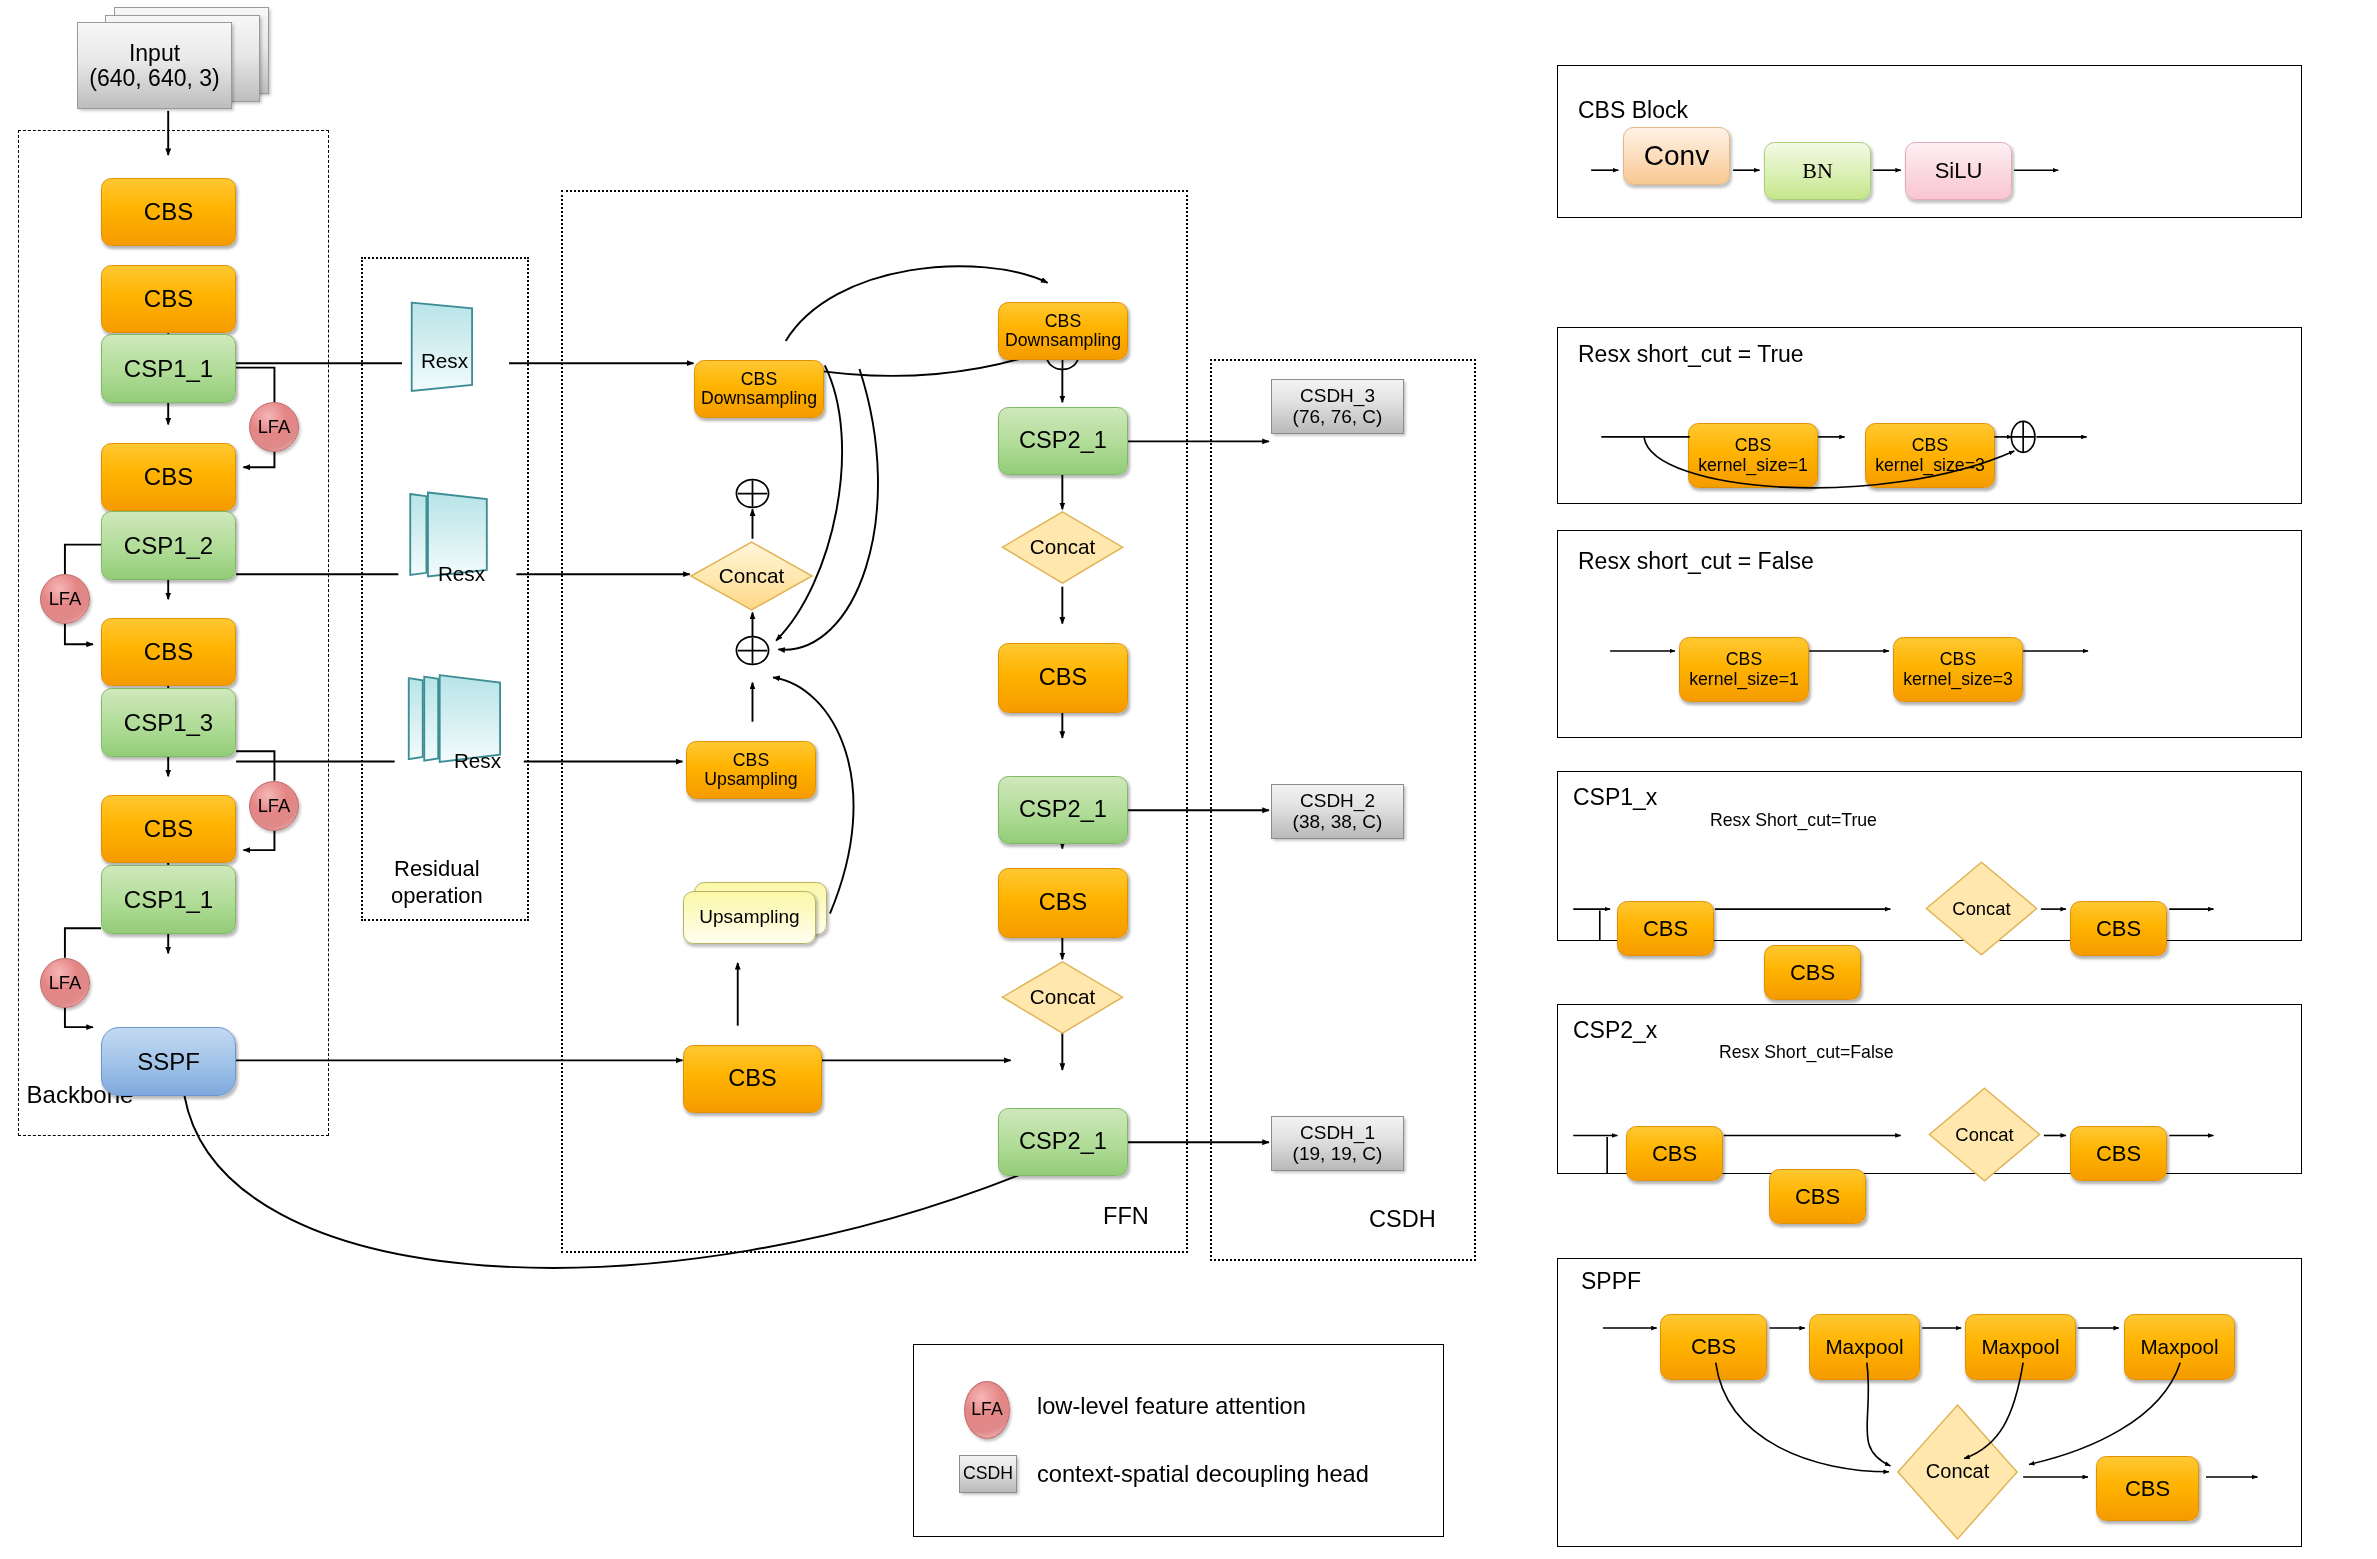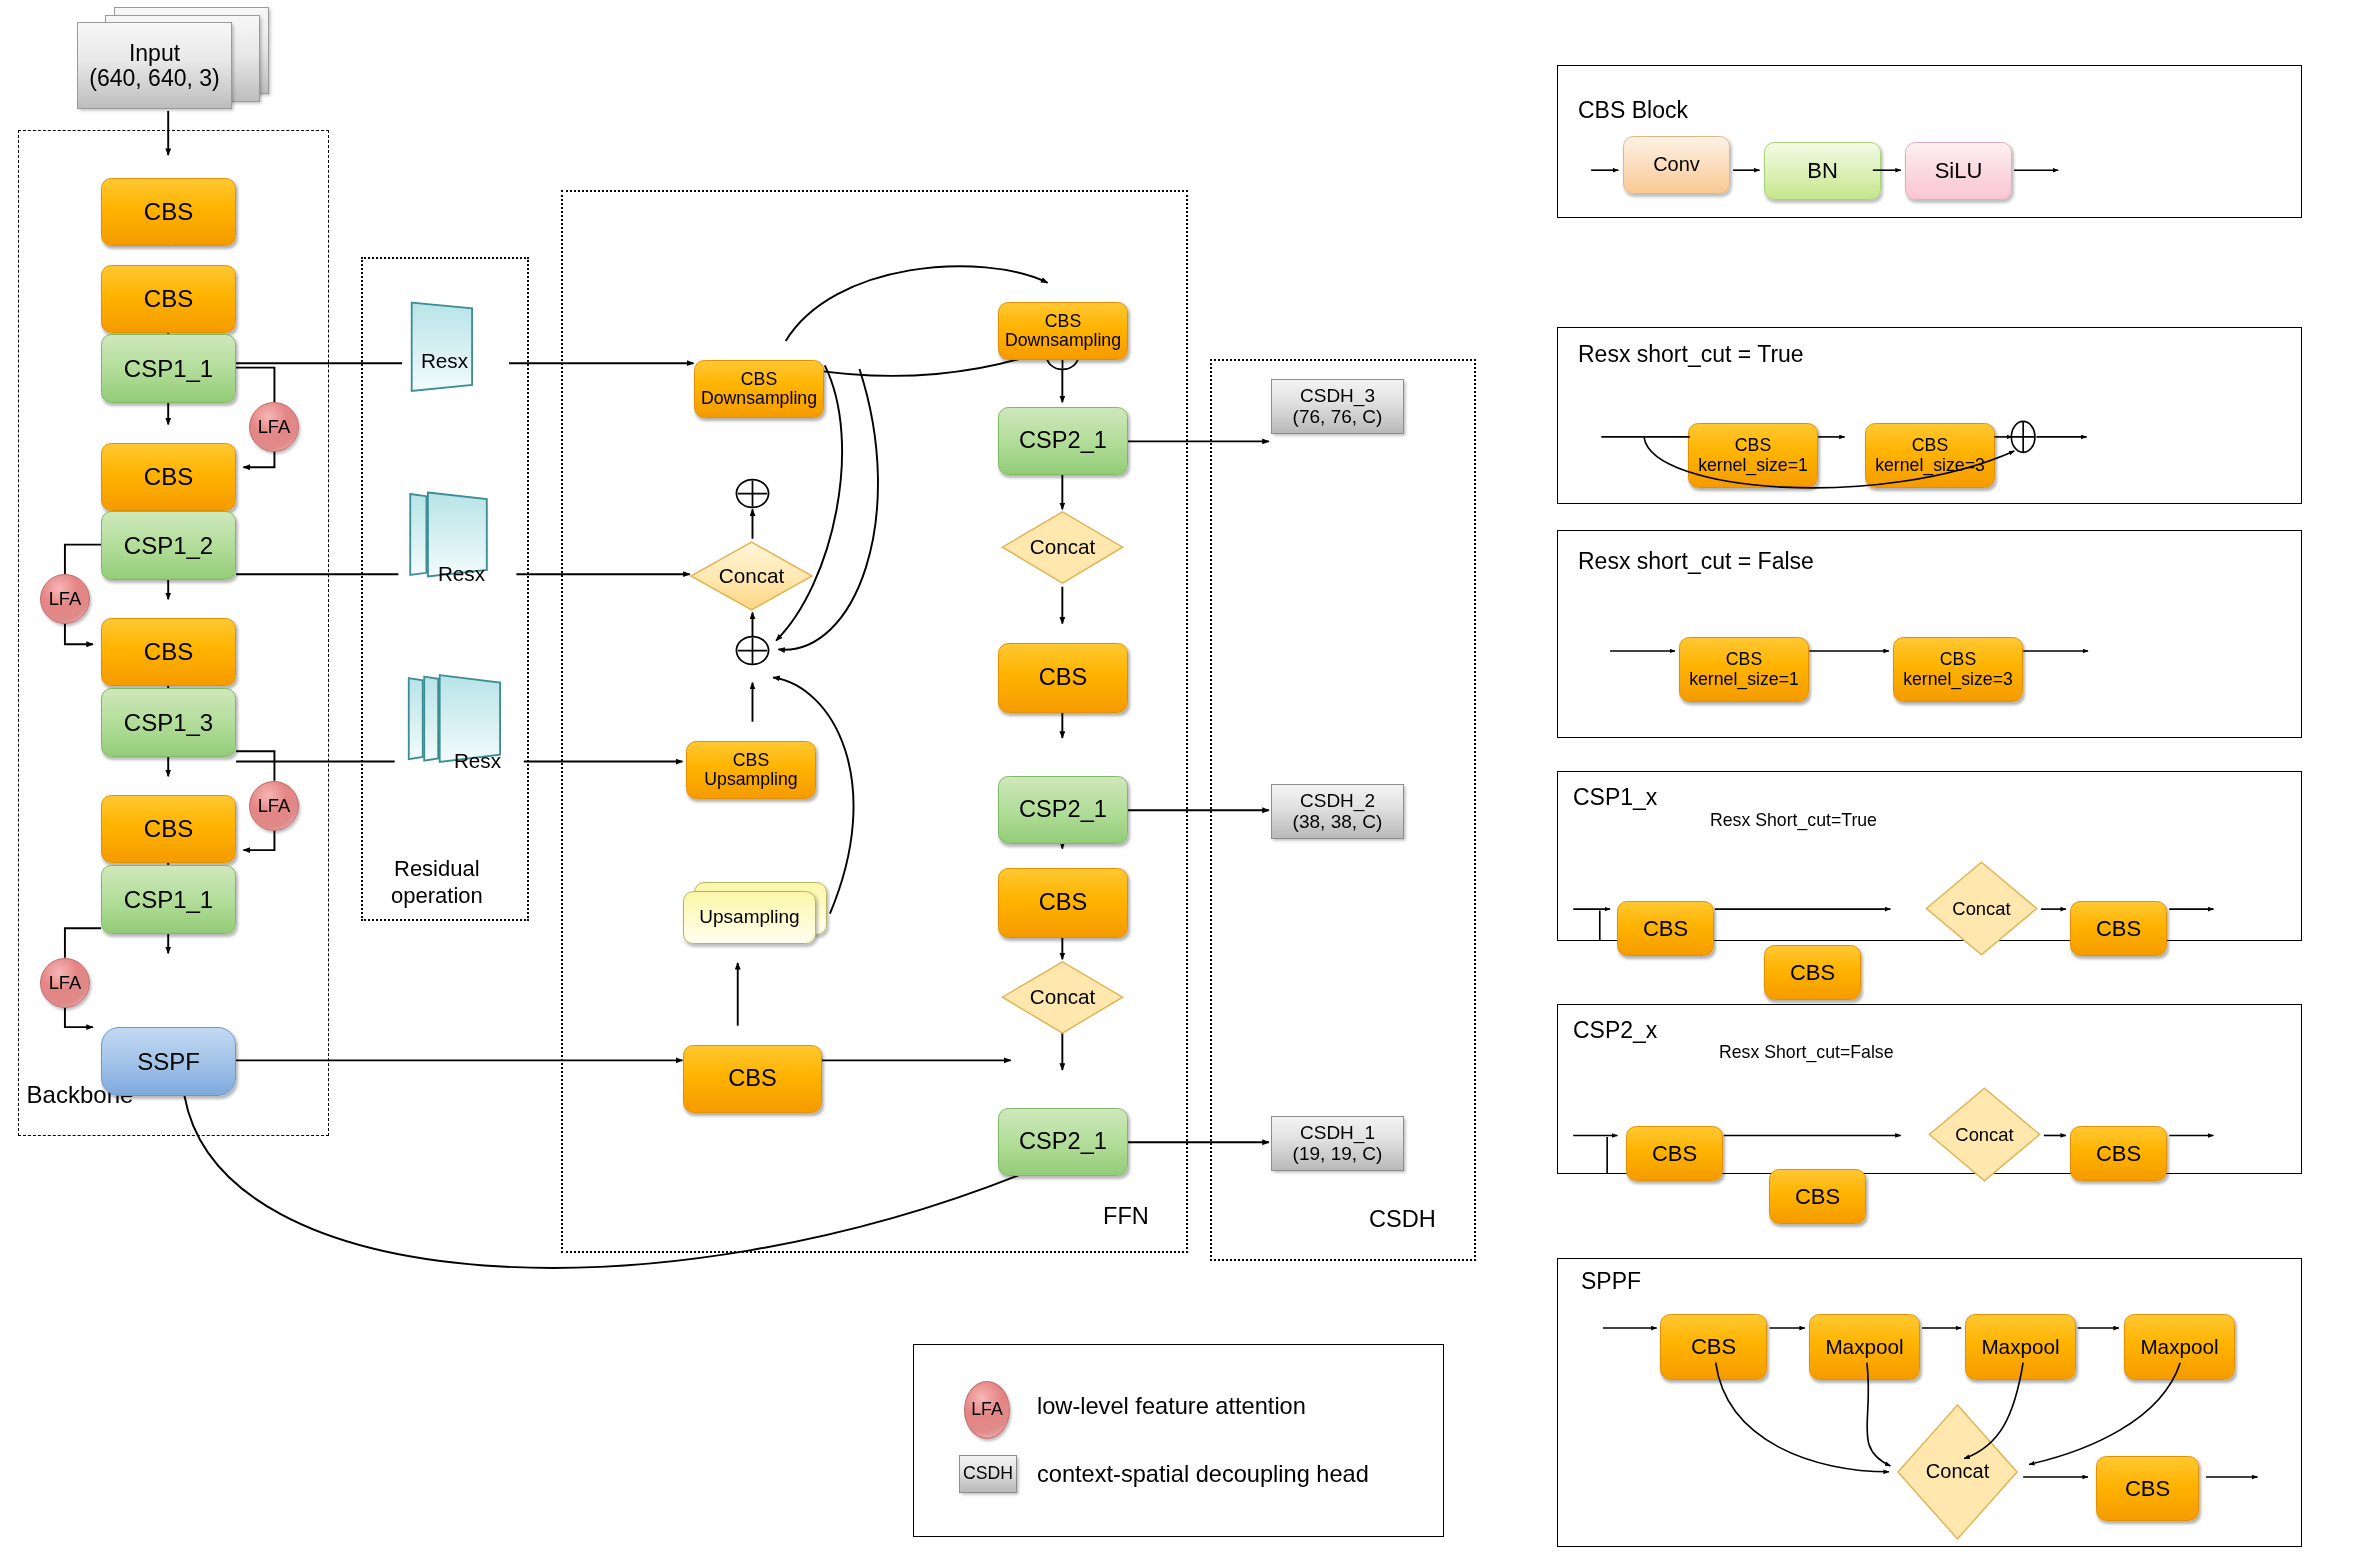--- a/index.html
+++ b/index.html
@@ -344,24 +344,24 @@
     <span>LFA</span>
     </div>
   <div class="abs" style="left:1037px;top:1393px;font-size:23.6px;">low-level feature attention</div>
   <div class="abs node grey" style="left:959px;top:1455px;width:58px;height:38px;font-size:17.7px;">
     <span>CSDH</span>
     </div>
   <div class="abs" style="left:1037px;top:1461px;font-size:23.6px;">context-spatial decoupling head</div>
 
   <div class="abs panel" style="left:1557px;top:65px;width:745px;height:153px;"></div>
   <div class="abs plabel" style="left:1578px;top:81px;font-size:23px;margin-top:16px;">CBS Block</div>
-  <div class="abs node conv" style="left:1623px;top:136px;width:107px;height:58px;font-size:20px;">
+  <div class="abs node conv" style="left:1623px;top:127px;width:107px;height:58px;font-size:28px;">
     <span>Conv</span>
     </div>
-  <div class="abs node bn" style="left:1764px;top:142px;width:117px;height:58px;font-size:22px;">
+  <div class="abs node bn" style="left:1764px;top:142px;width:107px;height:58px;font-size:22px;font-family:Liberation Serif, serif;">
     <span>BN</span>
     </div>
   <div class="abs node silu" style="left:1905px;top:142px;width:107px;height:58px;font-size:22px;">
     <span>SiLU</span>
     </div>
   <svg class="abs" style="left:1557px;top:65px;width:745px;height:153px;" viewBox="0 0 1010 208" xmlns="http://www.w3.org/2000/svg">
     <g stroke="#000" stroke-width="2.2" fill="none">
       <path d="M45,143 L82,143" marker-end="url(#ahs)"></path>
       <path d="M238,143 L274,143" marker-end="url(#ahs)"></path>
       <path d="M428,143 L466,143" marker-end="url(#ahs)"></path>

